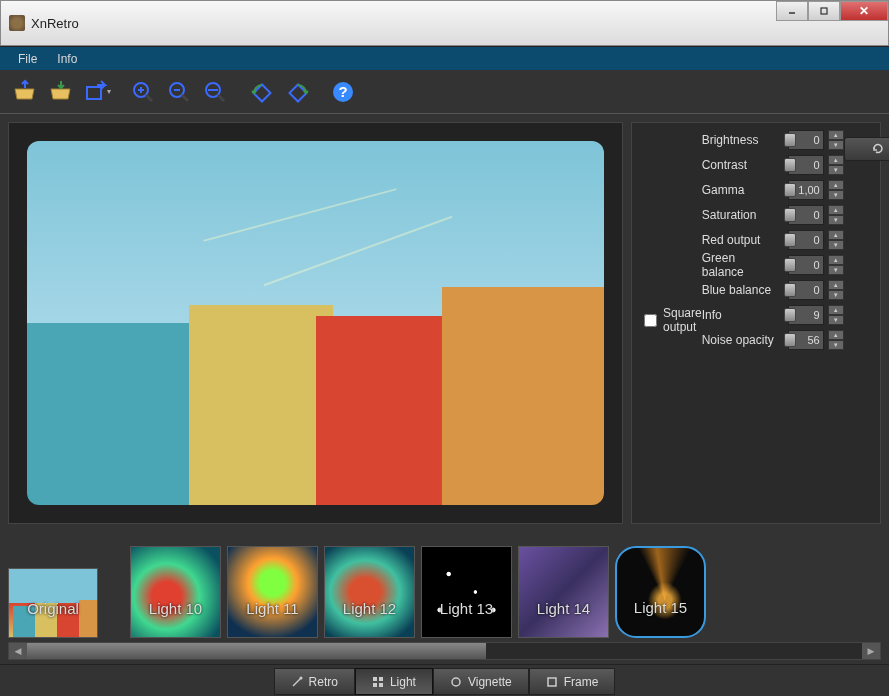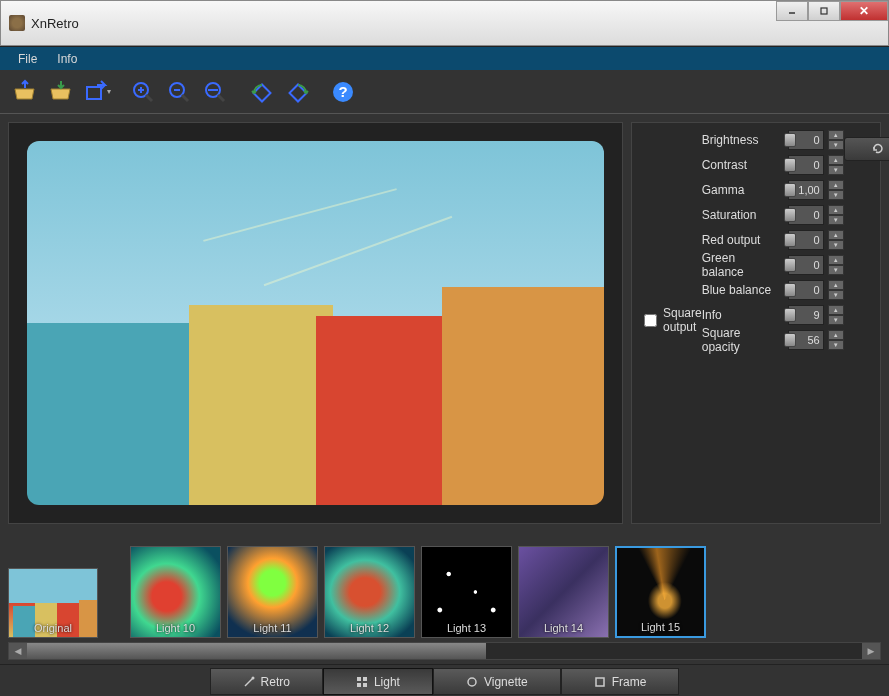--- a/index.html
+++ b/index.html
@@ -52,29 +52,29 @@
 
 .filmstrip-area { background: #333; padding: 6px 8px 4px 8px; }
 .filmstrip { display: flex; gap: 8px; align-items: flex-end; height: 100px; }
 .thumb-orig { width: 90px; height: 70px; background: linear-gradient(#7ec4d8 50%, #d84530 50%, #d8c060); border: 1px solid #555; position: relative; display: flex; align-items: flex-end; justify-content: center; cursor: pointer; }
 .thumb-orig .tb1 { position: absolute; bottom: 0; left: 5%; width: 25%; height: 45%; background: #4aa5b5; }
 .thumb-orig .tb2 { position: absolute; bottom: 0; left: 30%; width: 25%; height: 50%; background: #d8c060; }
 .thumb-orig .tb3 { position: absolute; bottom: 0; left: 55%; width: 25%; height: 48%; background: #d84530; }
 .thumb-orig .tb4 { position: absolute; bottom: 0; right: 0; width: 20%; height: 55%; background: #d89545; }
 .thumb { width: 91px; height: 92px; border: 1px solid #555; position: relative; display: flex; align-items: flex-end; justify-content: center; cursor: pointer; }
 .thumb.selected { border: 2px solid #3a9ae0; }
-.thumb-label { color: #ddd; font-size: 11px; padding-bottom: 3px; position: relative; z-index: 2; text-shadow: 0 0 3px #000; }
+.thumb-label { color: #ddd; font-size: 15px; padding-bottom: 20px; position: relative; z-index: 2; text-shadow: 0 0 3px #000; }
 .scrollbar { height: 18px; background: #2a2a2a; margin-top: 4px; border: 1px solid #444; display: flex; align-items: center; }
 .sb-arrow { width: 18px; height: 100%; background: #555; display: flex; align-items: center; justify-content: center; color: #aaa; font-size: 9px; cursor: pointer; }
 .sb-track { flex: 1; position: relative; height: 100%; }
 .sb-thumb { position: absolute; left: 0; width: 55%; height: 100%; background: linear-gradient(#888, #555); cursor: pointer; }
 
 
 .bottom-tabs { height: 34px; background: #333; display: flex; align-items: center; justify-content: center; gap: 0; border-top: 1px solid #222; }
-.btab { height: 27px; padding: 0 32px; background: linear-gradient(#5a5a5a, #3a3a3a); border: 1px solid #222; color: #ddd; font-size: 12px; display: flex; align-items: center; gap: 6px; cursor: pointer; }
+.btab { height: 27px; padding: 0 16px; background: linear-gradient(#5a5a5a, #3a3a3a); border: 1px solid #222; color: #ddd; font-size: 12px; display: flex; align-items: center; gap: 6px; cursor: pointer; }
 .btab.active { background: linear-gradient(#3a3a3a, #5a5a5a); border-color: #111; }
 .btab svg { width: 12px; height: 12px; }
 </style>
 </head>
 <body>
 
 <div class="titlebar">
   <div class="icon"></div>
   <div class="title">XnRetro</div>
   <div class="winbtns">
@@ -266,21 +266,21 @@
           <div class="slider">
             <div class="slider-thumb" style="left:9%"></div>
           </div>
           <div class="ctrl-val">9</div>
           <div class="spinner">
             <div class="spin">▲</div>
             <div class="spin">▼</div>
           </div>
         </div>
         <div class="ctrl-row">
-          <div class="ctrl-label">Square opacity</div>
+          <div class="ctrl-label">Noise opacity</div>
           <div class="slider">
             <div class="slider-thumb" style="left:56%"></div>
           </div>
           <div class="ctrl-val">56</div>
           <div class="spinner">
             <div class="spin">▲</div>
             <div class="spin">▼</div>
           </div>
         </div>
       </div>
@@ -315,21 +315,21 @@
         </div>
         <div class="thumb" style="background: radial-gradient(at 45% 50%, rgb(216, 80, 48) 22%, rgb(64, 192, 160) 50%, rgb(10, 64, 85) 85%);">
           <div class="thumb-label">Light 12</div>
         </div>
         <div class="thumb" style="background: radial-gradient(circle at 30% 30%, rgb(255, 255, 255) 2%, transparent 3%), radial-gradient(circle at 60% 50%, rgb(255, 255, 255) 2%, transparent 3%), radial-gradient(circle at 80% 70%, rgb(255, 255, 255) 2%, transparent 3%), radial-gradient(circle at 20% 70%, rgb(255, 255, 255) 2%, transparent 3%), rgb(0, 0, 0);">
           <div class="thumb-label">Light 13</div>
         </div>
         <div class="thumb" style="background: linear-gradient(135deg, rgb(106, 80, 160), rgb(58, 48, 96), rgb(138, 112, 176));">
           <div class="thumb-label">Light 14</div>
         </div>
-        <div class="thumb selected" style="background: radial-gradient(at 55% 60%, rgba(255, 180, 60, 0.8) 10%, transparent 25%), conic-gradient(from 45deg at 55% 60%, transparent 80%, rgba(255, 160, 40, 0.6) 85%, transparent 95%), rgb(10, 10, 10);">
+        <div class="thumb selected" style="background: radial-gradient(at 55% 60%, rgba(255, 180, 60, 0.8) 10%, transparent 25%), conic-gradient(from 45deg at 55% 60%, transparent 80%, rgba(255, 160, 40, 0.6) 85%, transparent 95%), rgb(10, 10, 10); border-radius: 21px;">
           <div class="thumb-label">Light 15</div>
         </div>
       </div>
   </div>
   <div class="scrollbar">
     <div class="sb-arrow">◀</div>
     <div class="sb-track">
         <div class="sb-thumb"></div>
       </div>
     <div class="sb-arrow">▶</div>

